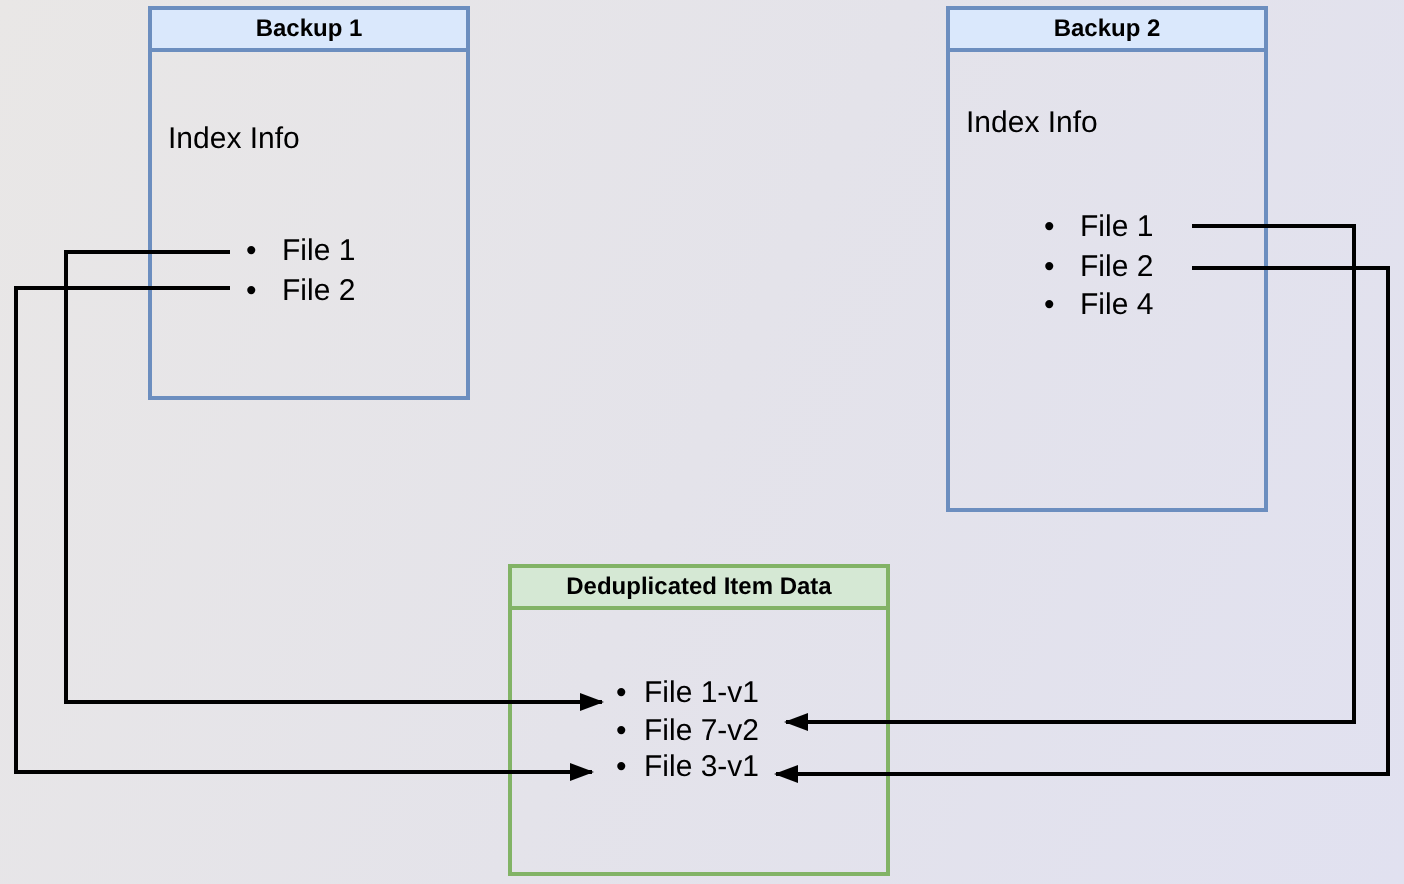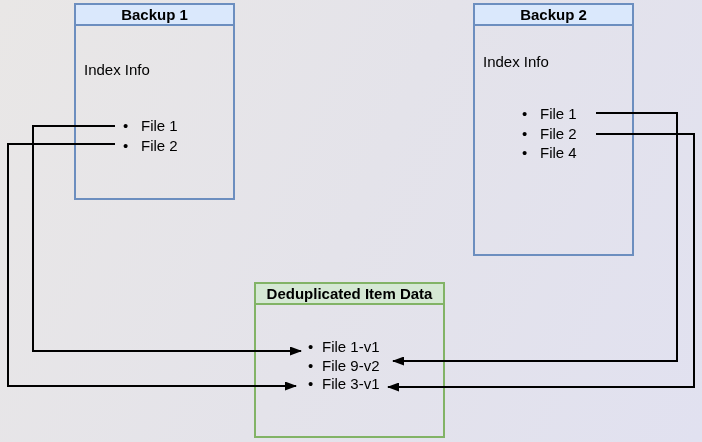--- a/index.html
+++ b/index.html
@@ -18,21 +18,21 @@
     border-style: solid;
     border-width: 2px;
     background: transparent;
   }
   .box.blue  { border-color: var(--backup-border); }
   .box.green { border-color: var(--dedup-border); }
   .box-title {
     height: 19px;
     line-height: 19px;
     text-align: center;
-    font-size: 15px;
+    font-size: 12px;
     font-weight: bold;
     border-bottom: 2px solid;
   }
   .blue .box-title  { background: var(--backup-fill); border-bottom-color: var(--backup-border); }
   .green .box-title { background: var(--dedup-fill);  border-bottom-color: var(--dedup-border); }
   .index-label {
     position: absolute;
     left: 8px;
     font-size: 15px;
     line-height: 18px;
@@ -93,21 +93,21 @@
       <li>File 1</li>
       <li>File 2</li>
       <li>File 4</li>
     </ul>
   </div>
 
   <div class="box green" style="left:254px; top:282px; width:191px; height:156px;">
     <div class="box-title">Deduplicated Item Data</div>
     <ul class="file-list" style="top:54px;">
       <li>File 1-v1</li>
-      <li>File 9-v2</li>
+      <li>File 7-v2</li>
       <li>File 3-v1</li>
     </ul>
   </div>
 
   <svg class="arrow-layer" width="702" height="442" viewBox="0 0 702 442">
     <defs>
       <marker id="arrowhead" viewBox="0 0 12 9" refX="11" refY="4.5" markerWidth="12" markerHeight="9" orient="auto" markerUnits="userSpaceOnUse">
         <path d="M0,0 L12,4.5 L0,9 Z" fill="#000"></path>
       </marker>
     </defs>

